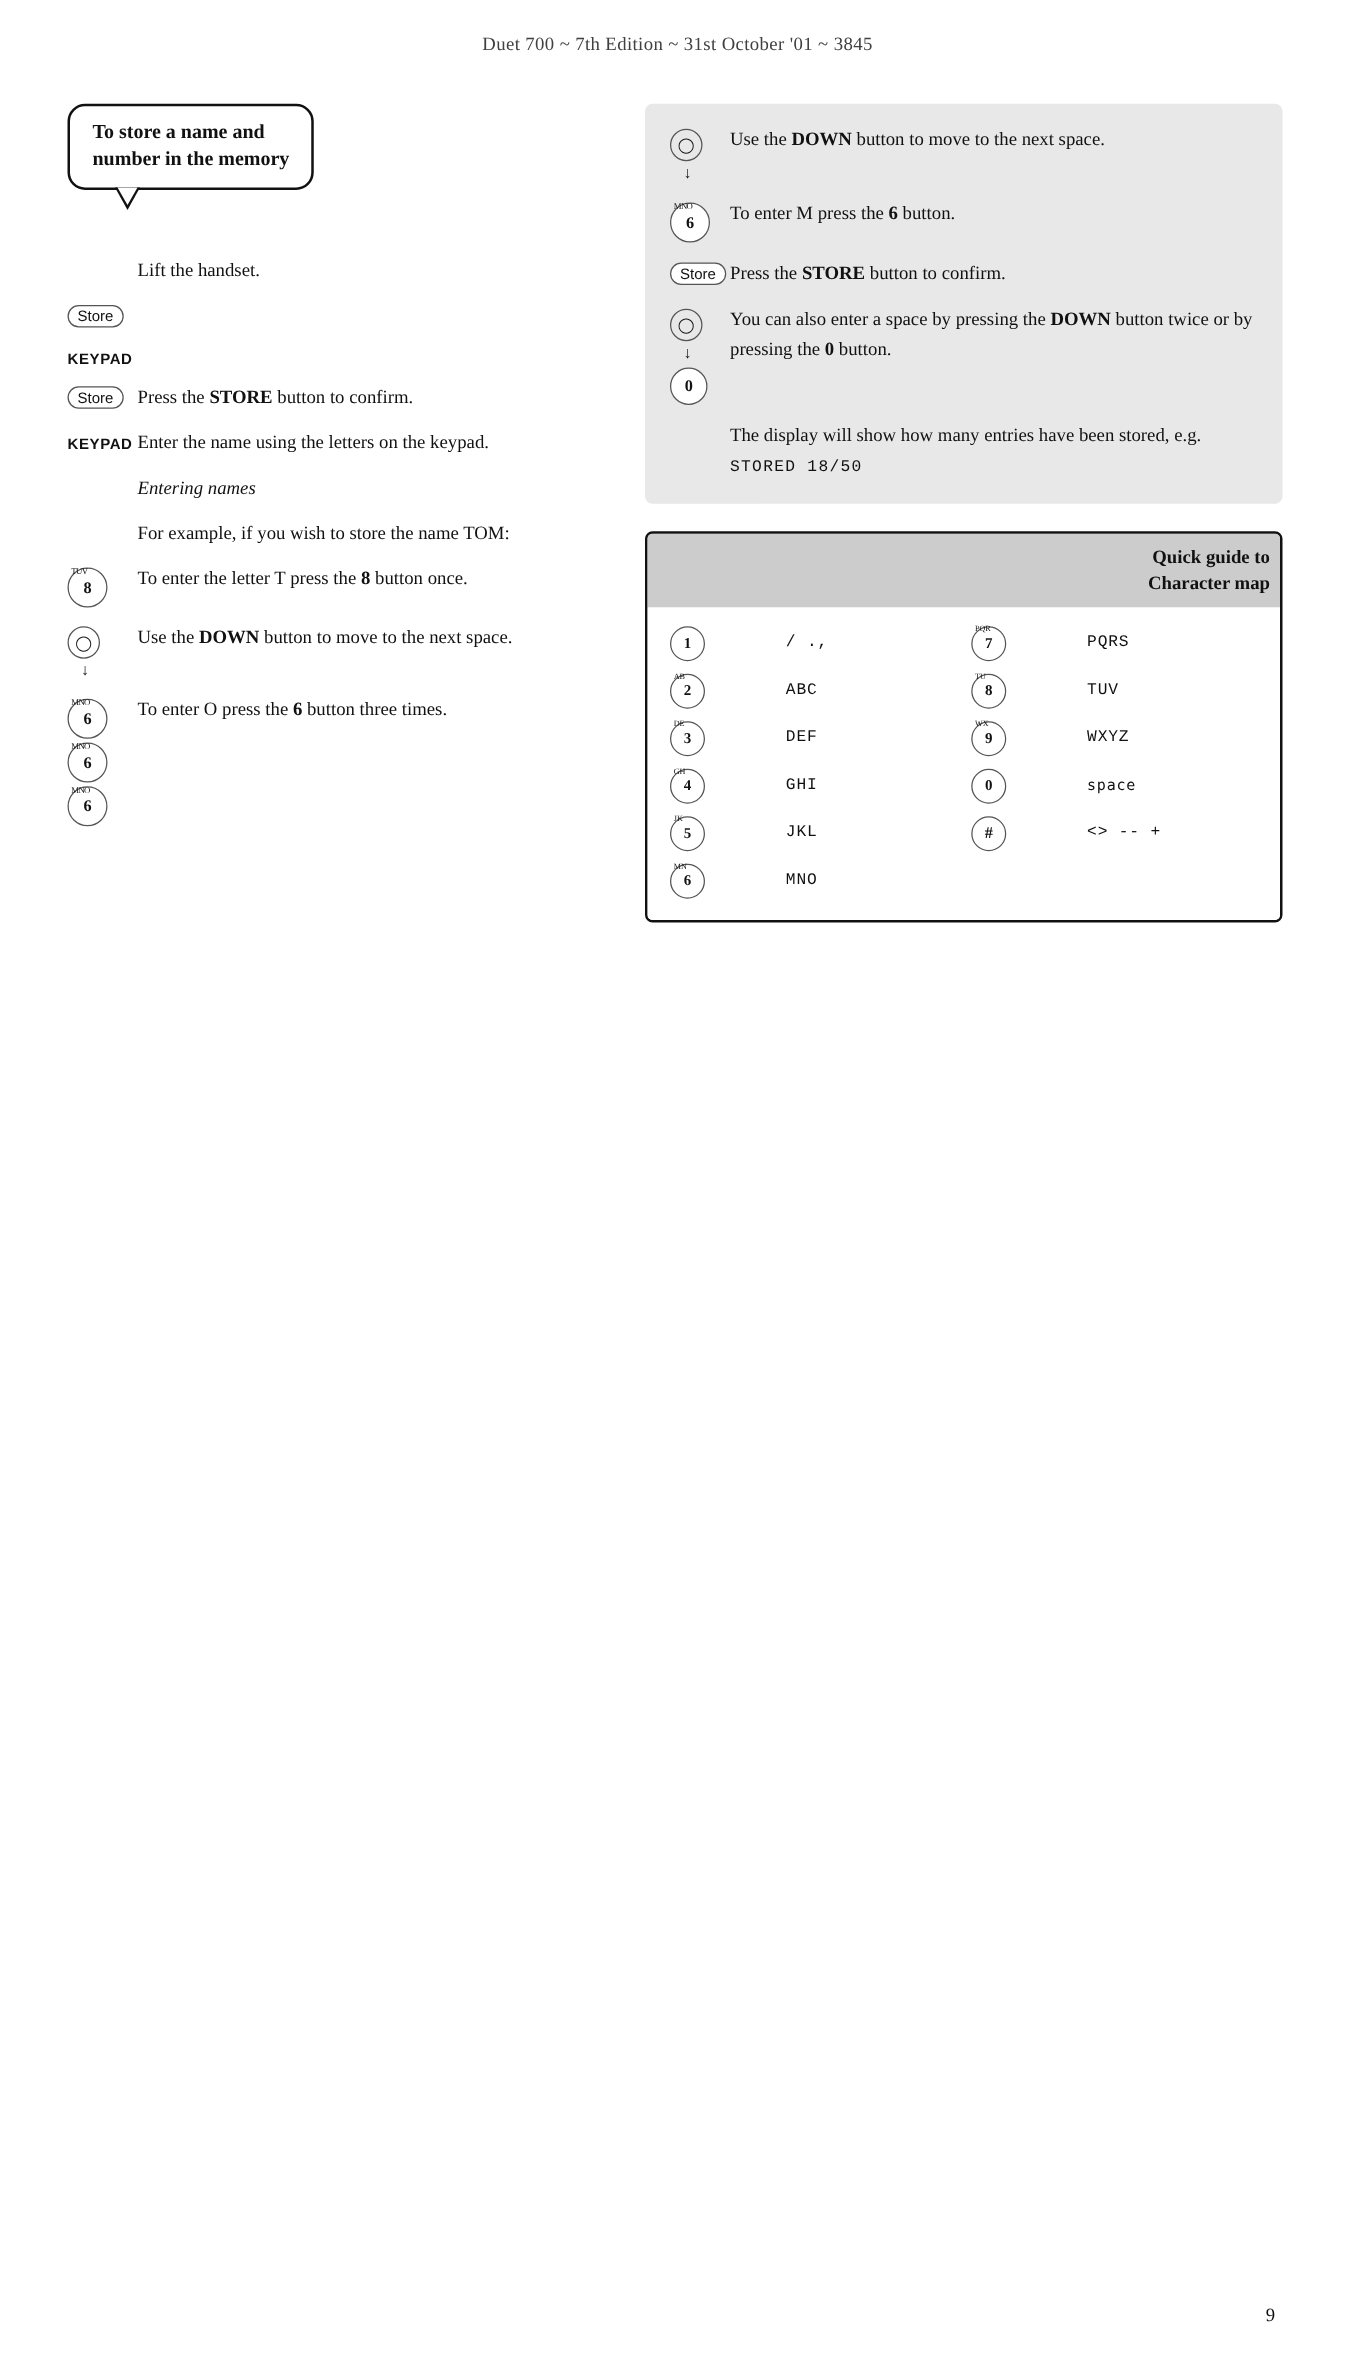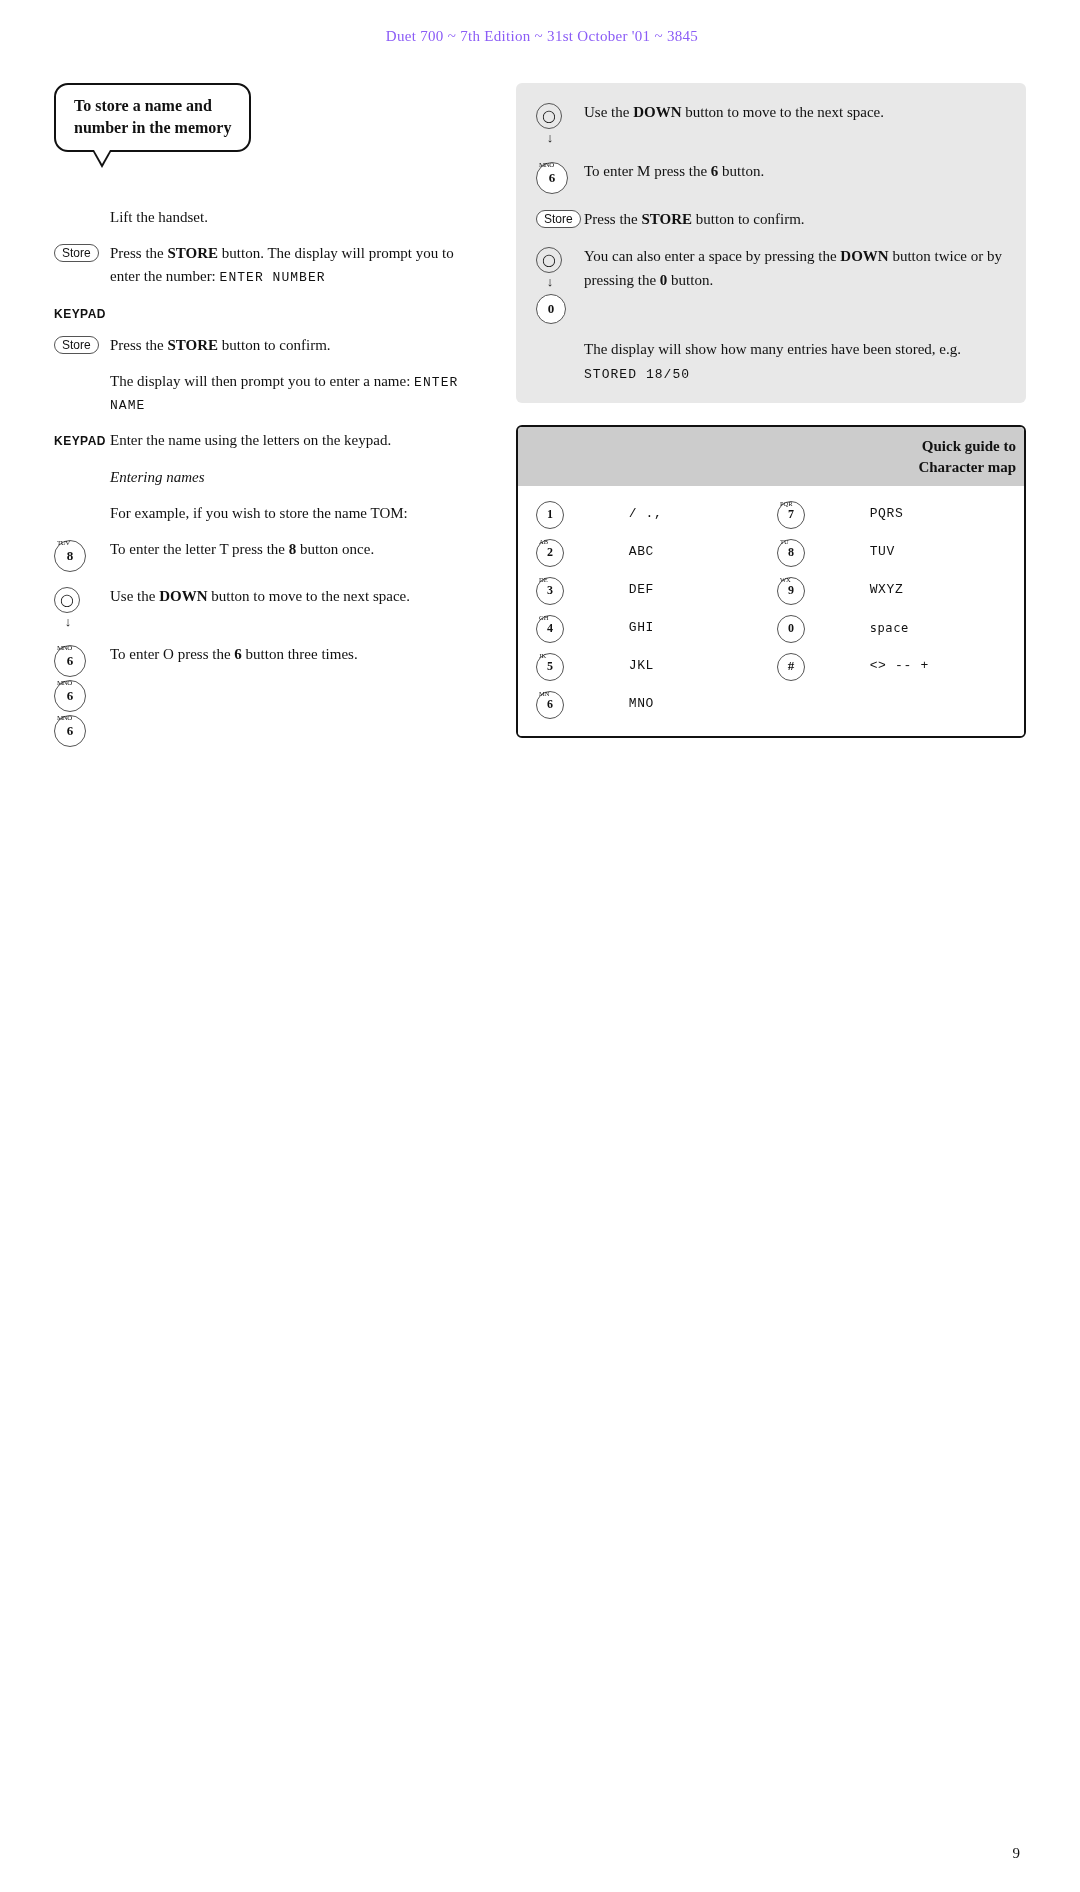--- a/index.html
+++ b/index.html
@@ -10,21 +10,21 @@
       color: #111;
       width: 1080px;
       min-height: 1892px;
       position: relative;
     }
 
     .page-header {
       text-align: center;
       padding: 28px 0 18px 4px;
       font-size: 15px;
-      color: #8b5cf6;
+      color: #404040;
       letter-spacing: 0.02em;
     }
 
     .page-footer {
       position: absolute;
       bottom: 30px;
       right: 60px;
       font-size: 15px;
       color: #111;
     }
@@ -324,41 +324,35 @@
     <div class="steps">
 
       <div class="no-icon-row">
         <span>Lift the handset.</span>
       </div>
 
       <div class="step-row">
         <div class="step-icon">
           <span class="btn-store">Store</span>
         </div>
-        <div class="step-text">
-          Press the <b>STORE</b> button. The display will prompt you to enter the number: <span class="mono-text">ENTER NUMBER</span>
-        </div>
       </div>
 
       <div class="step-row">
         <div class="step-icon">
           <span class="keypad-label">KEYPAD</span>
         </div>
       </div>
 
       <div class="step-row">
         <div class="step-icon">
           <span class="btn-store">Store</span>
         </div>
         <div class="step-text">Press the <b>STORE</b> button to confirm.</div>
       </div>
 
-      <div class="no-icon-row">
-        The display will then prompt you to enter a name: <span class="mono-text">ENTER NAME</span>
-      </div>
 
       <div class="step-row">
         <div class="step-icon">
           <span class="keypad-label">KEYPAD</span>
         </div>
         <div class="step-text">Enter the name using the letters on the keypad.</div>
       </div>
 
       <div class="no-icon-row">
         <span class="italic-heading">Entering names</span>

